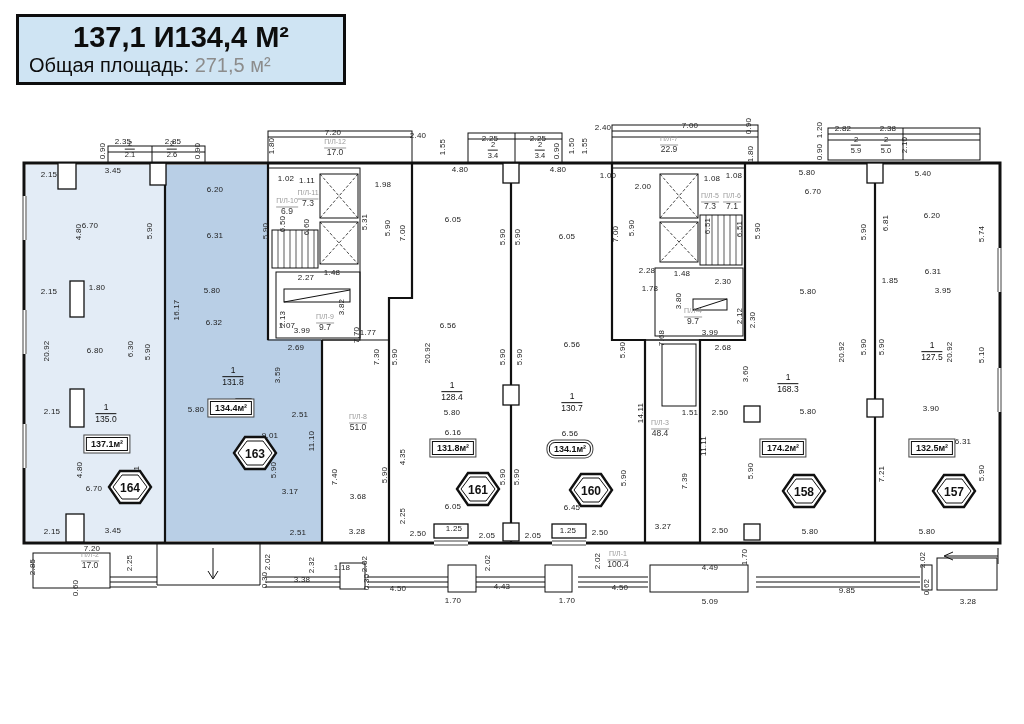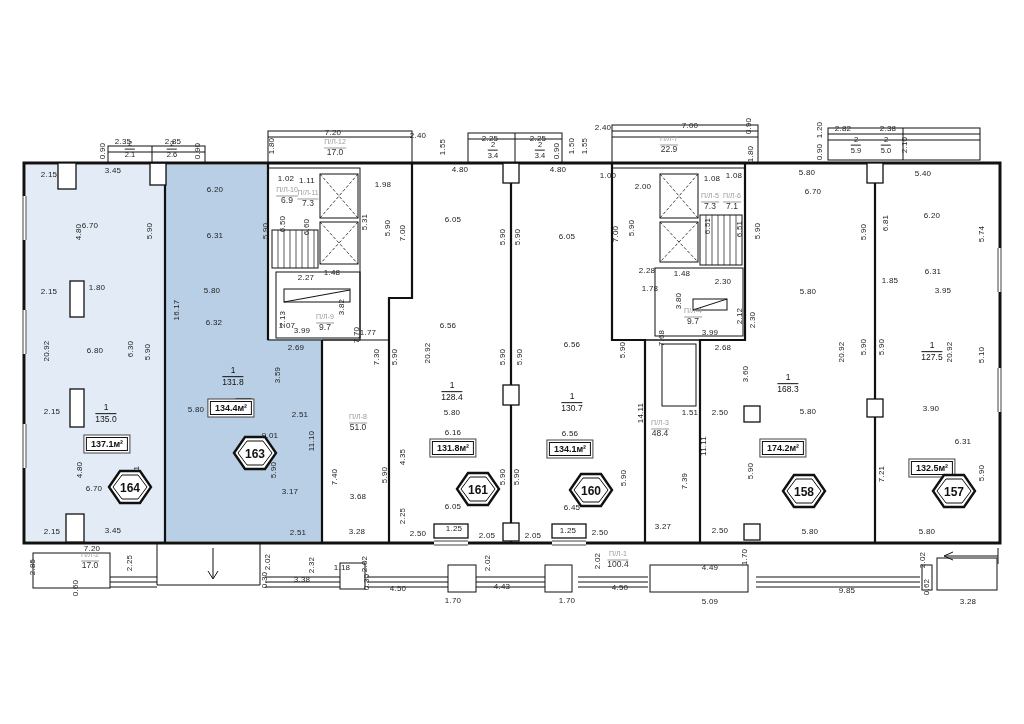--- a/index.html
+++ b/index.html
@@ -346,21 +346,21 @@
       <div class="frac" style="left: 856px; top: 145px;"><span class="">2</span><span class="bar"></span><span class="">5.9</span></div>
       <div class="frac" style="left: 886px; top: 145px;"><span class="">2</span><span class="bar"></span><span class="">5.0</span></div>
       <div class="loggia" style="left: 335px; top: 148px;">
         <span class="nm">П/Л-12</span>
         <span class="vl">17.0</span>
       </div>
       <div class="loggia" style="left: 669px; top: 145px;">
         <span class="nm">П/Л-7</span>
         <span class="vl">22.9</span>
       </div>
-      <div class="loggia" style="left: 287px; top: 196px;">
+      <div class="loggia" style="left: 287px; top: 207px;">
         <span class="nm">П/Л-10</span>
         <span class="vl">6.9</span>
       </div>
       <div class="loggia" style="left: 308px; top: 199px;">
         <span class="nm">П/Л-11</span>
         <span class="vl">7.3</span>
       </div>
       <div class="loggia" style="left: 710px; top: 202px;">
         <span class="nm">П/Л-5</span>
         <span class="vl">7.3</span>
@@ -414,42 +414,46 @@
       <div class="ufrac" style="left: 452px; top: 392px;"><span class="">1</span><span class="bar"></span><span class="">128.4</span></div>
       <div class="ubadge" style="left: 453px; top: 448px;">131.8м²</div>
       <div class="uhex" style="left: 455px; top: 470px;">
         <svg width="46" height="38">
           <polygon points="2,19 13,3 33,3 44,19 33,35 13,35" fill="#fff" stroke="#111" stroke-width="2.4"></polygon>
           <polygon points="6,19 15,7 31,7 40,19 31,31 15,31" fill="none" stroke="#111" stroke-width="1"></polygon>
           <text x="23" y="23.5" text-anchor="middle" style="font:bold 12px &quot;Liberation Sans&quot;,sans-serif" fill="#111">161</text>
         </svg>
       </div>
       <div class="ufrac" style="left: 572px; top: 403px;"><span class="">1</span><span class="bar"></span><span class="">130.7</span></div>
-      <div class="ubadge" style="left: 570px; top: 449px;">134.1м²</div>
+      <div class="ubadge" style="left: 570px; top: 449px; border-radius: 6px;">134.1м²</div>
       <div class="uhex" style="left: 568px; top: 471px;">
         <svg width="46" height="38">
           <polygon points="2,19 13,3 33,3 44,19 33,35 13,35" fill="#fff" stroke="#111" stroke-width="2.4"></polygon>
           <polygon points="6,19 15,7 31,7 40,19 31,31 15,31" fill="none" stroke="#111" stroke-width="1"></polygon>
           <text x="23" y="23.5" text-anchor="middle" style="font:bold 12px &quot;Liberation Sans&quot;,sans-serif" fill="#111">160</text>
         </svg>
       </div>
       <div class="ufrac" style="left: 788px; top: 384px;"><span class="">1</span><span class="bar"></span><span class="">168.3</span></div>
       <div class="ubadge" style="left: 783px; top: 448px;">174.2м²</div>
       <div class="uhex" style="left: 781px; top: 472px;">
         <svg width="46" height="38">
           <polygon points="2,19 13,3 33,3 44,19 33,35 13,35" fill="#fff" stroke="#111" stroke-width="2.4"></polygon>
           <polygon points="6,19 15,7 31,7 40,19 31,31 15,31" fill="none" stroke="#111" stroke-width="1"></polygon>
           <text x="23" y="23.5" text-anchor="middle" style="font:bold 12px &quot;Liberation Sans&quot;,sans-serif" fill="#111">158</text>
         </svg>
       </div>
       <div class="ufrac" style="left: 932px; top: 352px;"><span class="">1</span><span class="bar"></span><span class="">127.5</span></div>
-      <div class="ubadge" style="left: 932px; top: 468px; text-align: center;">132.5м²</div>
+      <div class="ubadge" style="left: 932px; top: 448px; text-align: center;">132.5м²</div>
       <div class="uhex" style="left: 931px; top: 472px;">
         <svg width="46" height="38">
           <polygon points="2,19 13,3 33,3 44,19 33,35 13,35" fill="#fff" stroke="#111" stroke-width="2.4"></polygon>
           <polygon points="6,19 15,7 31,7 40,19 31,31 15,31" fill="none" stroke="#111" stroke-width="1"></polygon>
           <text x="23" y="23.5" text-anchor="middle" style="font:bold 12px &quot;Liberation Sans&quot;,sans-serif" fill="#111">157</text>
         </svg>
       </div>
     </div>
 
-
+<div class="titlebox">
+  <div class="t1">137,1 И134,4 М²</div>
+  <div class="t2"><span>Общая площадь:</span> <span class="gray">271,5 м²</span></div>
 </div>
 
+</div>
+
 </body></html>

